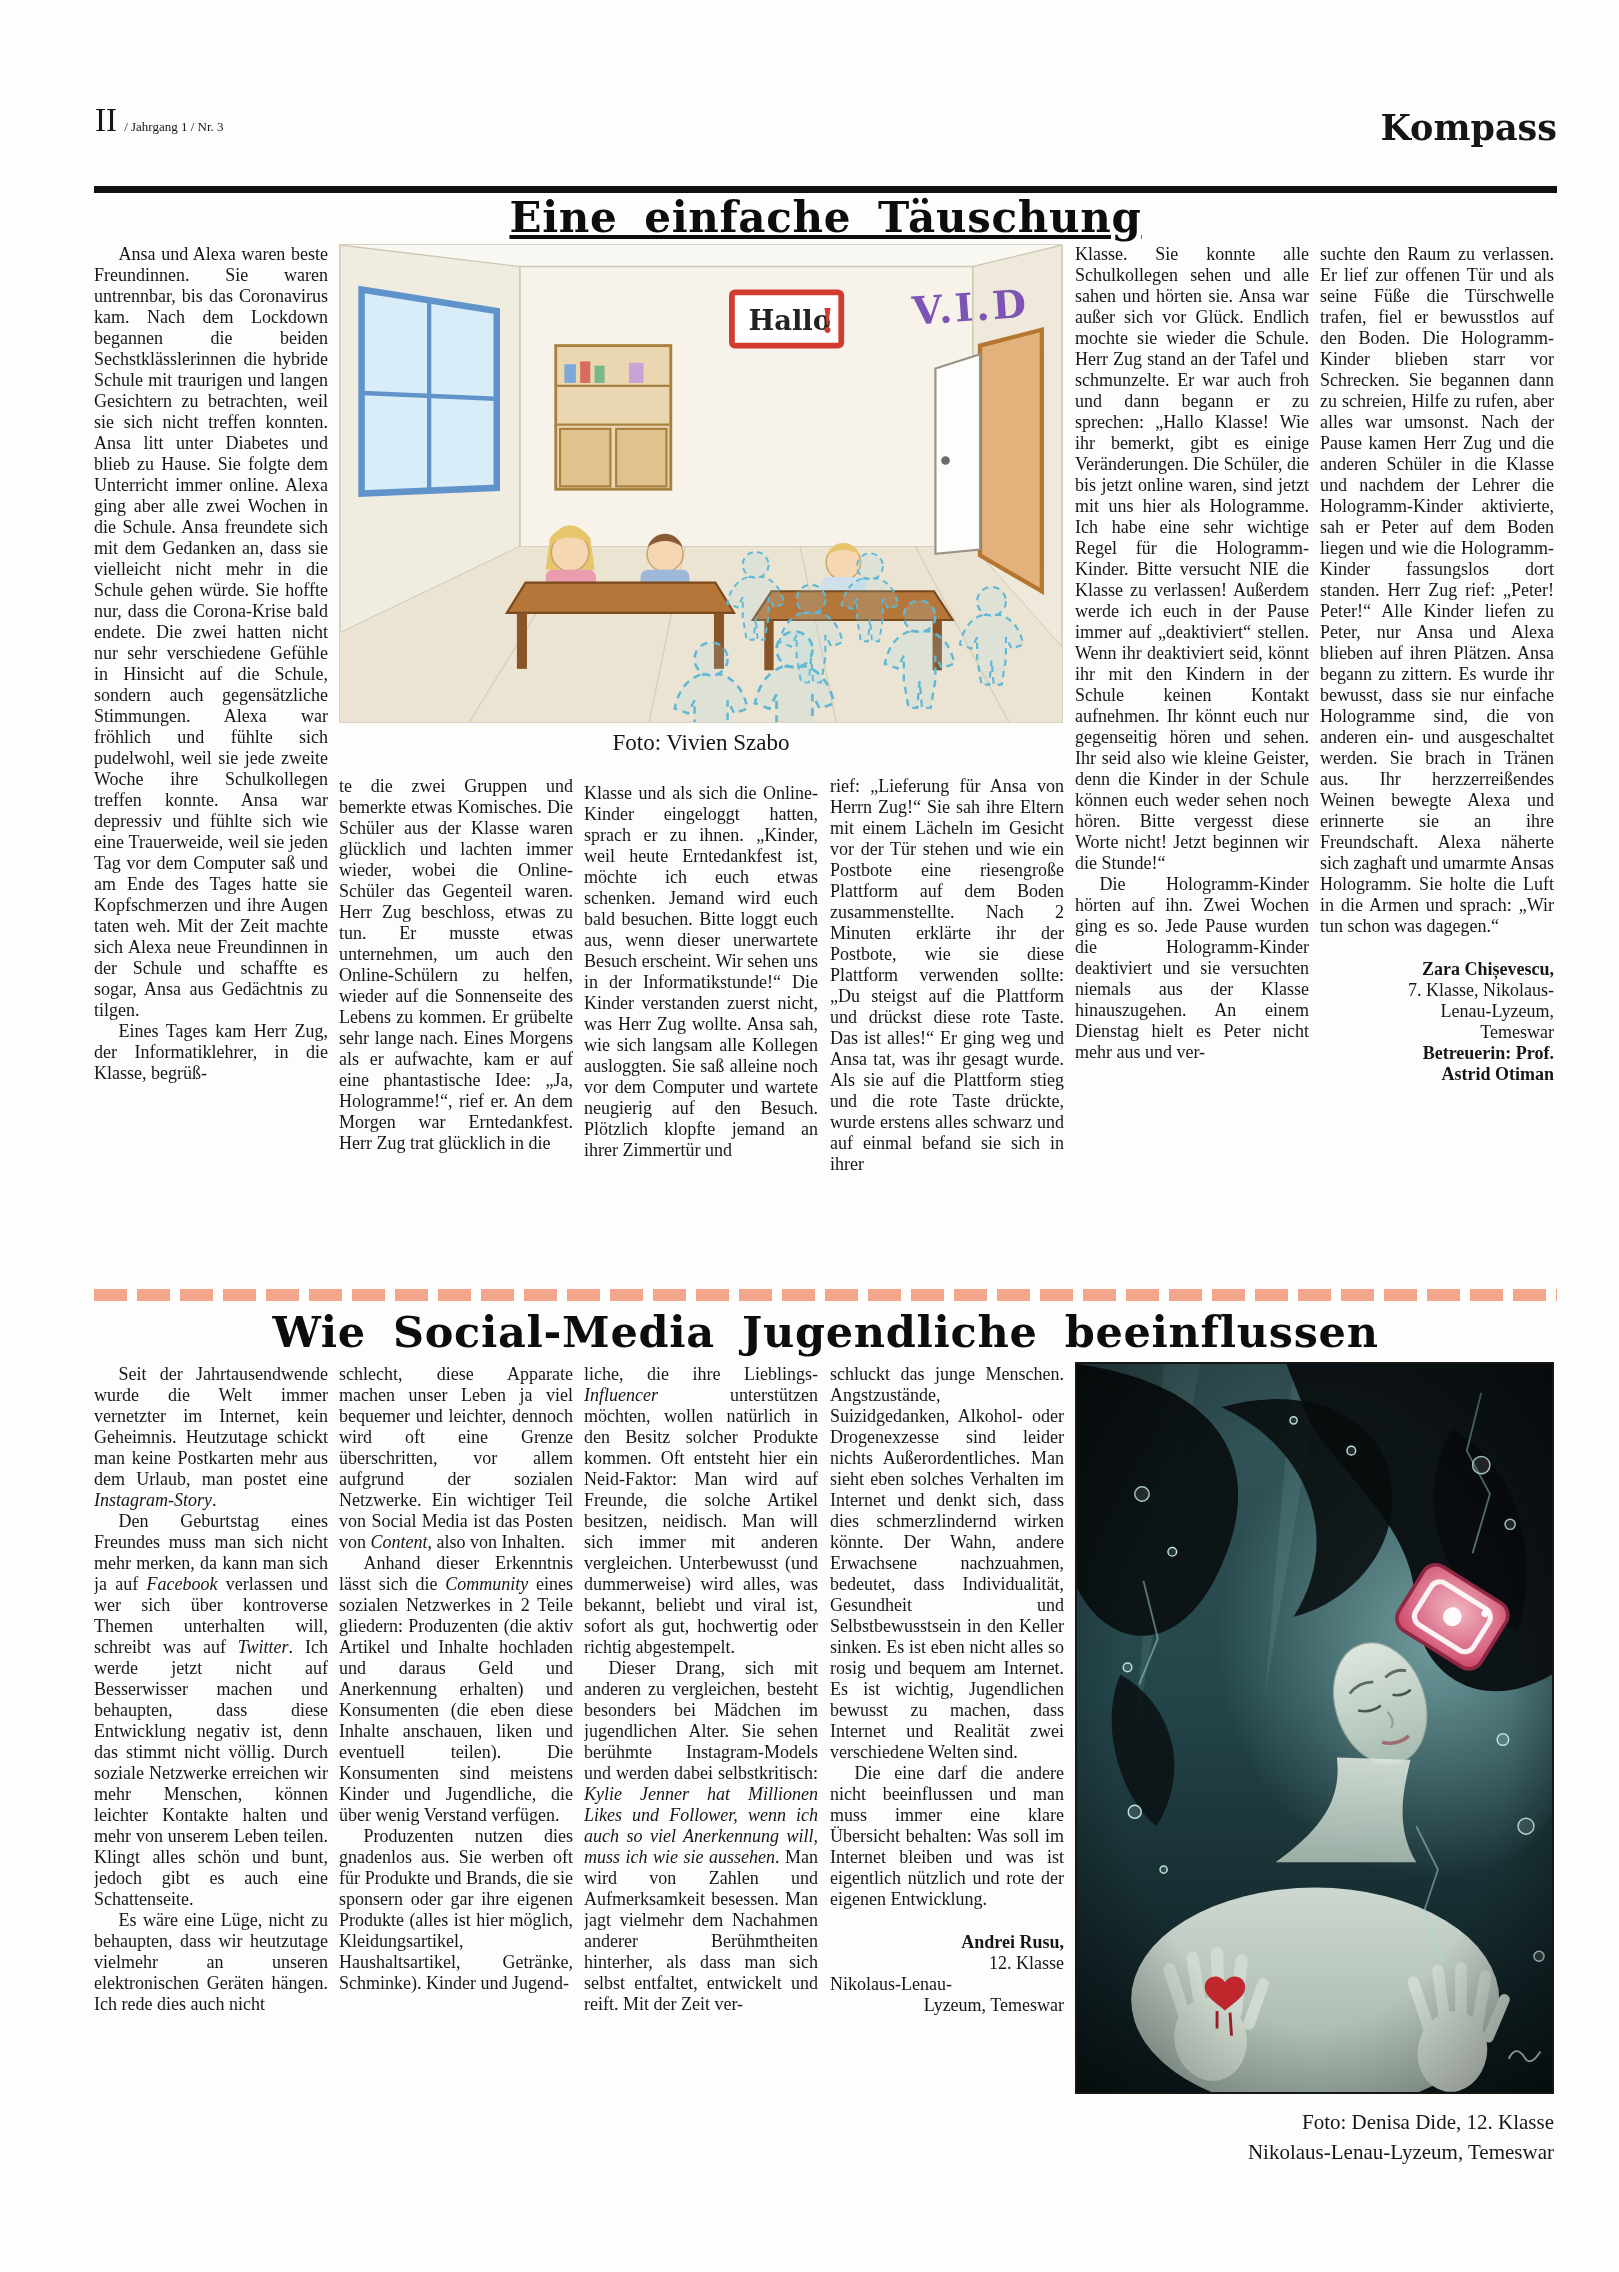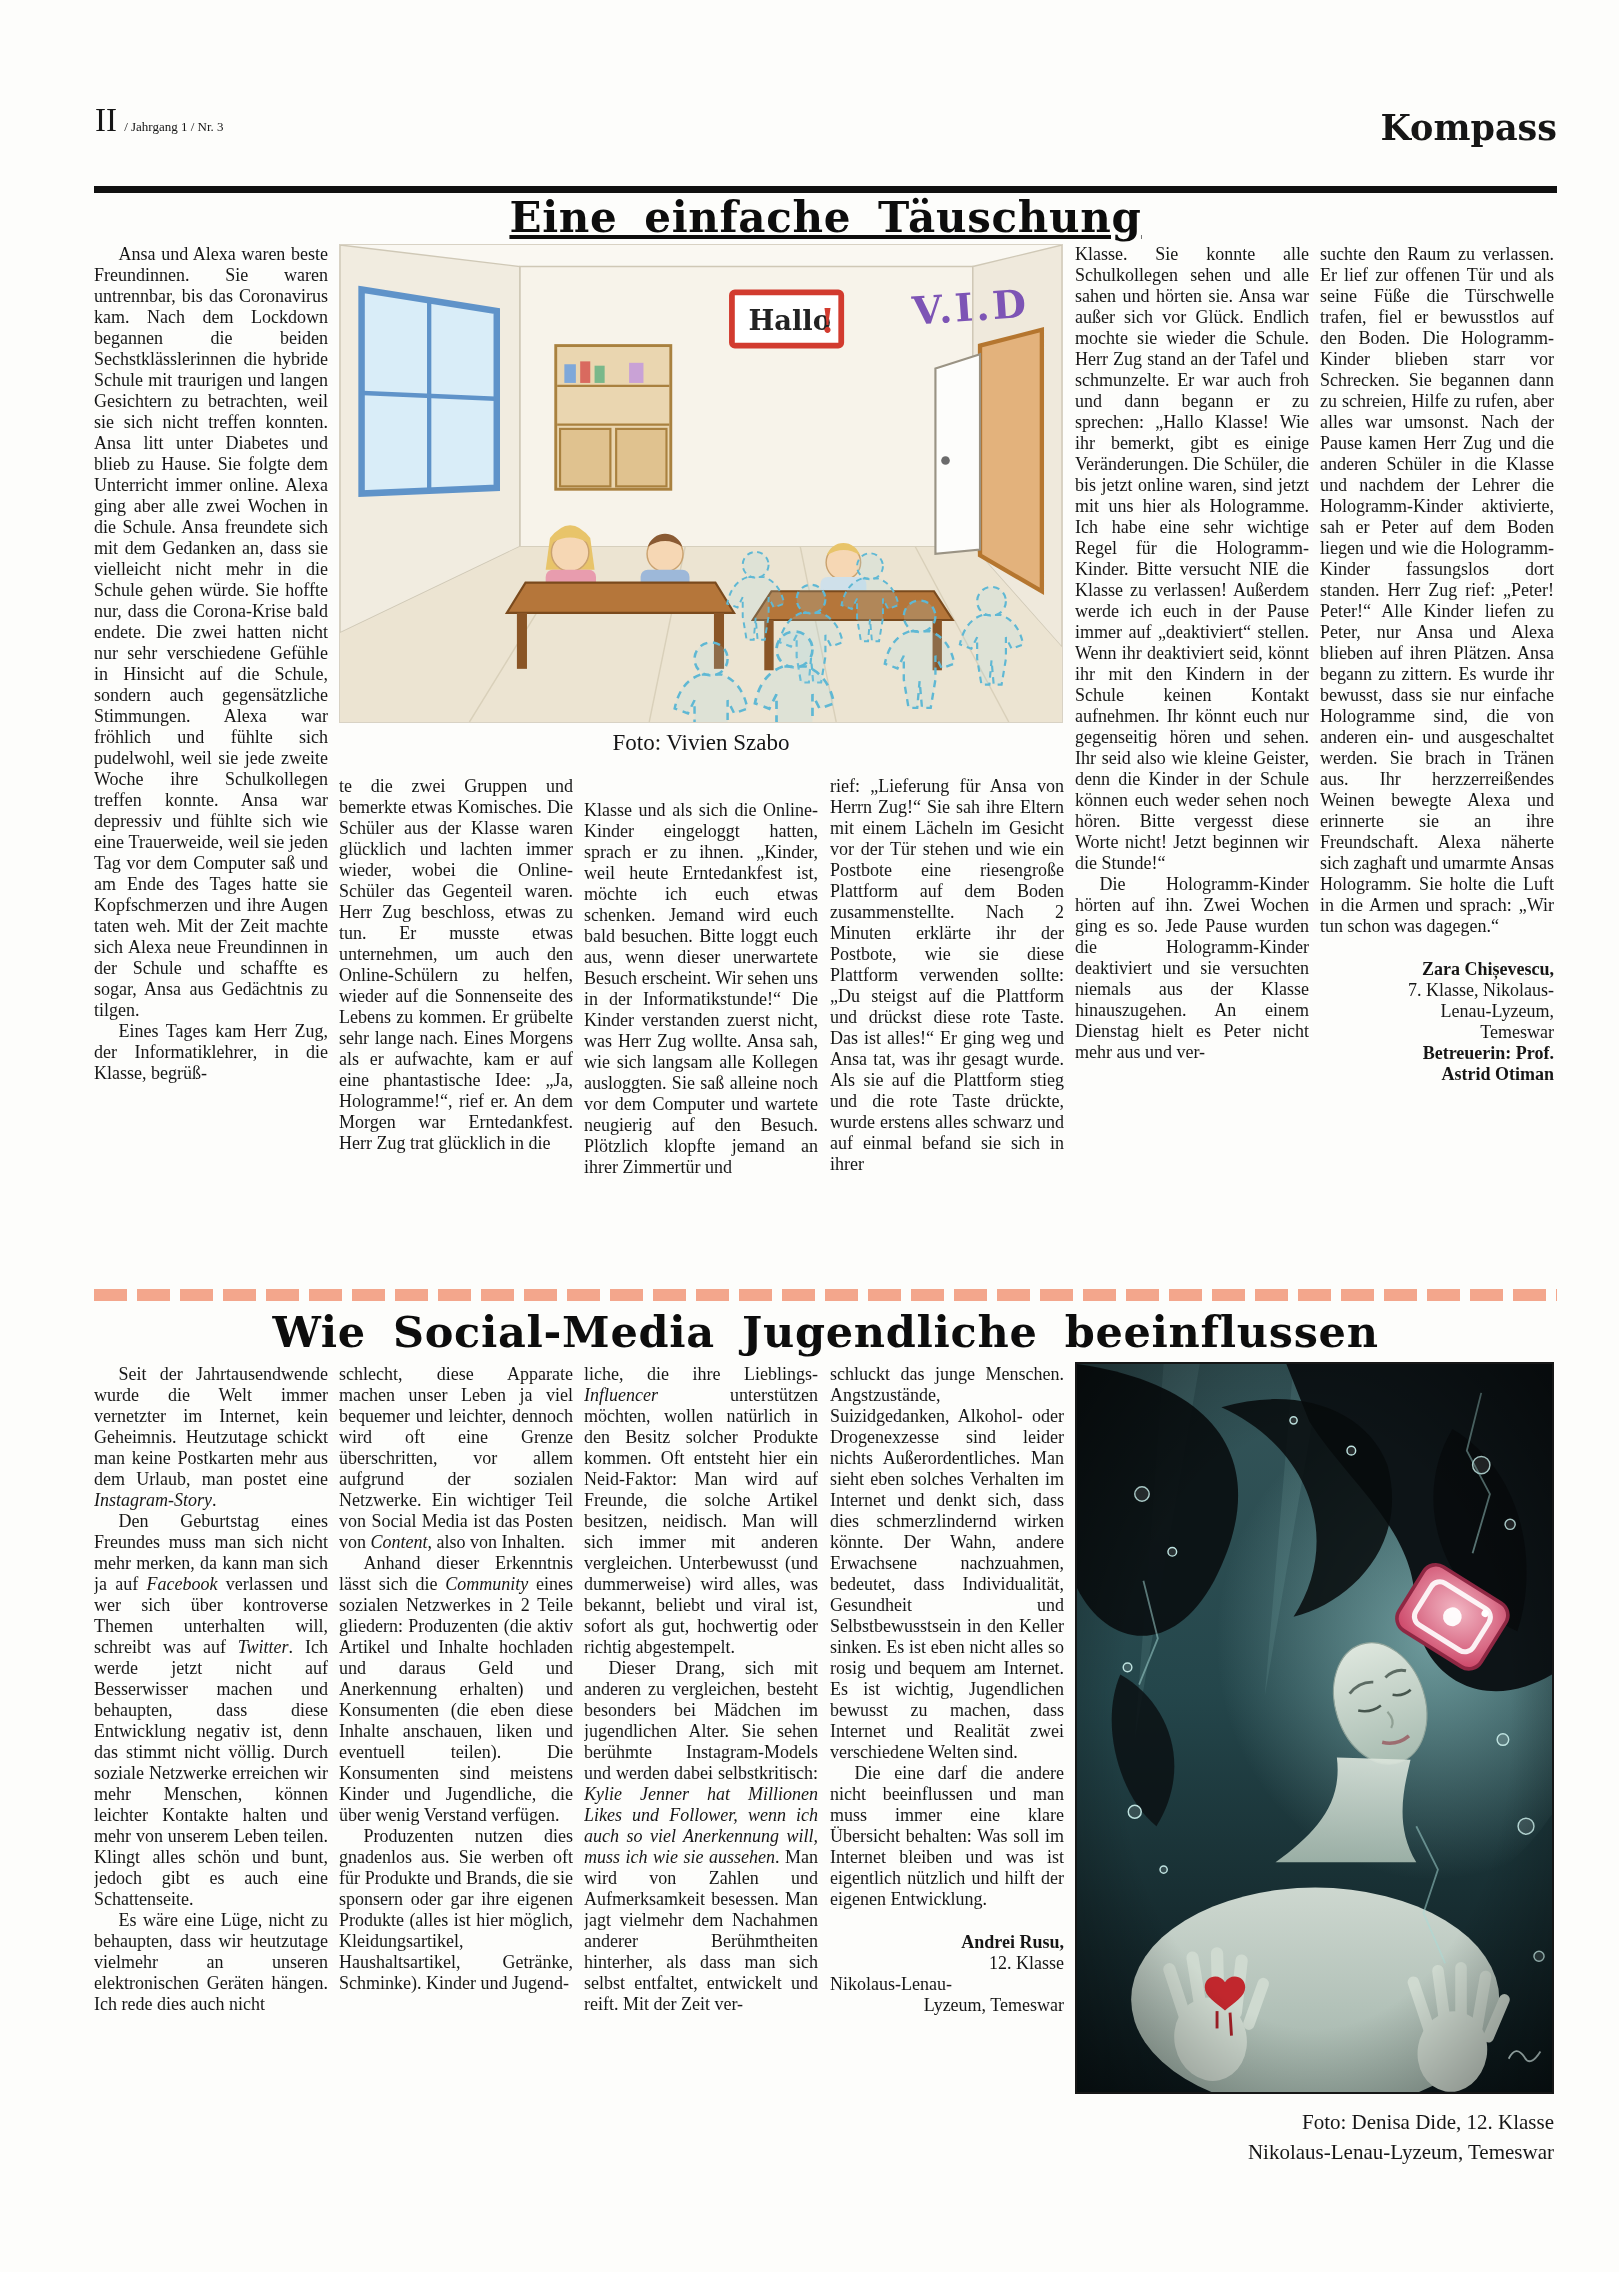--- a/index.html
+++ b/index.html
@@ -21,21 +21,21 @@
   
   .col{position:absolute;width:234px;font-size:18px;line-height:21px;
        overflow:hidden;text-align:justify;}
   .col p{margin:0;text-align:justify;}
   .col p.ind{text-indent:24.5px;}
   .col p.mt{margin-top:21.6px;}
   .b{font-weight:bold;}
   .i{font-style:italic;}
   .a1c1{left:94px;top:244px;height:1040px;}
   .a1c2{left:339px;top:776px;height:508px;}
-  .a1c3{left:584px;top:800px;height:508px;}
+  .a1c3{left:584px;top:783px;height:508px;}
   .a1c4{left:830px;top:776px;height:508px;}
   .a1c5{left:1075px;top:244px;height:1040px;}
   .a1c6{left:1320px;top:244px;height:1040px;}
   .a2c1{left:94px;top:1364px;height:819px;}
   .a2c2{left:339px;top:1364px;height:819px;}
   .a2c3{left:584px;top:1364px;height:819px;}
   .a2c4{left:830px;top:1364px;height:819px;}
   
   .img1{position:absolute;left:339px;top:244px;width:724px;height:479px;
         border:0.7px solid #d8d2c4;box-sizing:border-box;background:#c4b5fd;}
@@ -196,21 +196,21 @@
       <p><span>schlecht, diese Apparate machen unser Leben ja viel bequemer und leichter, dennoch wird oft eine Grenze überschritten, vor allem aufgrund der sozialen Netzwerke. Ein wichtiger Teil von Social Media ist das Posten von </span><span class="i">Content</span><span>, also von Inhalten.</span></p>
       <p class="ind"><span>Anhand dieser Erkenntnis lässt sich die </span><span class="i">Community</span><span> eines sozialen Netzwerkes in 2 Teile gliedern: Produzenten (die aktiv Artikel und Inhalte hochladen und daraus Geld und Anerkennung erhalten) und Konsumenten (die eben diese Inhalte anschauen, liken und eventuell teilen). Die Konsumenten sind meistens Kinder und Jugendliche, die über wenig Verstand verfügen.</span></p>
       <p class="ind"><span>Produzenten nutzen dies gnadenlos aus. Sie werben oft für Produkte und Brands, die sie sponsern oder gar ihre eigenen Produkte (alles ist hier möglich, Kleidungsartikel, Haushaltsartikel, Getränke, Schminke). Kinder und Jugend-</span></p>
     </div>
   <div class="col a2c3">
       <p><span>liche, die ihre Lieblings-</span><span class="i">Influencer</span><span> unterstützen möchten, wollen natürlich in den Besitz solcher Produkte kommen. Oft entsteht hier ein Neid-Faktor: Man wird auf Freunde, die solche Artikel besitzen, neidisch. Man will sich immer mit anderen vergleichen. Unterbewusst (und dummerweise) wird alles, was bekannt, beliebt und viral ist, sofort als gut, hochwertig oder richtig abgestempelt.</span></p>
       <p class="ind"><span>Dieser Drang, sich mit anderen zu vergleichen, besteht besonders bei Mädchen im jugendlichen Alter. Sie sehen berühmte Instagram-Models und werden dabei selbstkritisch: </span><span class="i">Kylie Jenner hat Millionen Likes und Follower, wenn ich auch so viel Anerkennung will, muss ich wie sie aussehen</span><span>. Man wird von Zahlen und Aufmerksamkeit besessen. Man jagt vielmehr dem Nachahmen anderer Berühmtheiten hinterher, als dass man sich selbst entfaltet, entwickelt und reift. Mit der Zeit ver-</span></p>
     </div>
   <div class="col a2c4">
       <p><span>schluckt das junge Menschen. Angstzustände, Suizidgedanken, Alkohol- oder Drogenexzesse sind leider nichts Außerordentliches. Man sieht eben solches Verhalten im Internet und denkt sich, dass dies schmerzlindernd wirken könnte. Der Wahn, andere Erwachsene nachzuahmen, bedeutet, dass Individualität, Gesundheit und Selbstbewusstsein in den Keller sinken. Es ist eben nicht alles so rosig und bequem am Internet. Es ist wichtig, Jugendlichen bewusst zu machen, dass Internet und Realität zwei verschiedene Welten sind.</span></p>
-      <p class="ind"><span>Die eine darf die andere nicht beeinflussen und man muss immer eine klare Übersicht behalten: Was soll im Internet bleiben und was ist eigentlich nützlich und hilft der eigenen Entwicklung.</span></p>
+      <p class="ind"><span>Die eine darf die andere nicht beeinflussen und man muss immer eine klare Übersicht behalten: Was soll im Internet bleiben und was ist eigentlich nützlich und rote der eigenen Entwicklung.</span></p>
       <p class="mt b" style="text-align: right;"><span>Andrei Rusu,</span></p>
       <p style="text-align: right;"><span>12. Klasse</span></p>
       <p style="text-align: left;"><span>Nikolaus-Lenau-</span></p>
       <p style="text-align: right;"><span>Lyzeum, Temeswar</span></p>
     </div>
 
   <div class="img2">
     <svg viewBox="0 0 658 1008" preserveAspectRatio="none">
       <defs>
         <linearGradient id="bgG" x1="0" y1="0" x2="0" y2="1">

